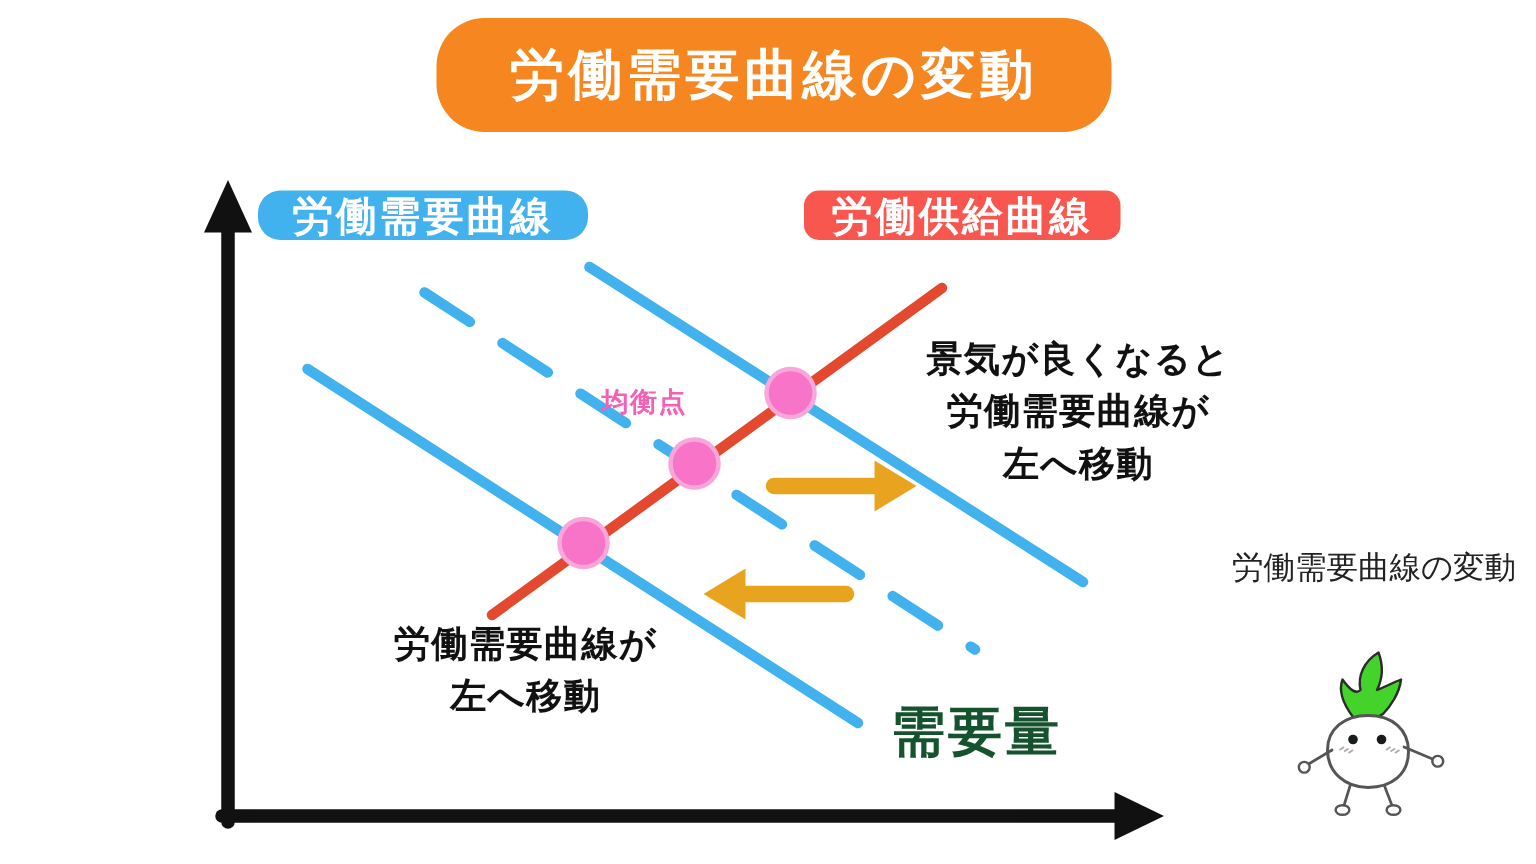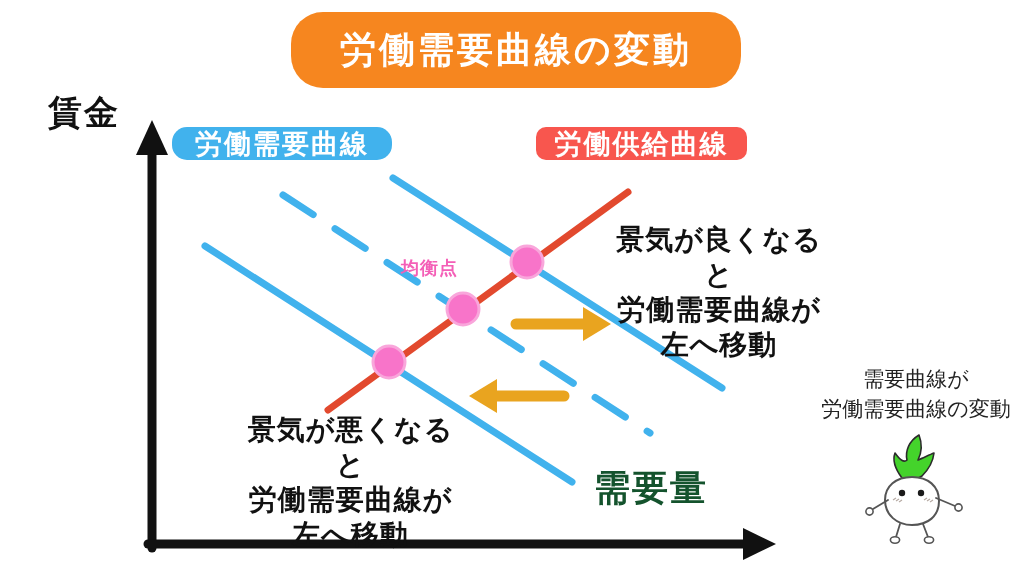--- a/index.html
+++ b/index.html
@@ -30,21 +30,21 @@
   }
   .demand-tag { left:172px; top:127px; width:220px; background:var(--demand_blue,#41B2ED); }
   .supply-tag { left:536px; top:127px; width:211px; background:var(--supply_label_bg,#F8564E);border-radius:10px; }
 
   .equilibrium-label {
     left:401px; top:256px; font-size:18px; font-weight:bold;
     color:var(--equilibrium_pink,#F45FB7); letter-spacing:1px;
   }
 
   
-  .note { text-align:center; color:#111; font-size:28px; font-weight:bold; line-height:35px; letter-spacing:1px; }
+  .note { text-align:center; color:#111; font-size:24px; font-weight:bold; line-height:35px; letter-spacing:1px; }
   .note-right { left:608px; top:222px; width:222px; }
   .note-left  { left:243px; top:412px; width:215px; }
 
   .caption { left:815px; top:364px; width:202px; text-align:center;
              color:#222; font-size:21px; font-weight:normal; line-height:30px; }
 
   
   svg.chart { left:0; top:0; }
   .axis-line { stroke:var(--axis_black,#111); stroke-width:9; stroke-linecap:round; fill:none; }
   .axis-head { fill:var(--axis_black,#111); }
@@ -93,42 +93,39 @@
     <line class="axis-line" x1="152" y1="548" x2="152" y2="150"></line>
     <polygon class="axis-head" points="152,120 136,155 168,155"></polygon>
     <line class="axis-line" x1="148" y1="544" x2="745" y2="544"></line>
     <polygon class="axis-head" points="776,544 743,528 743,560"></polygon>
   </svg>
 
   <div class="title-banner abs">
     <span>労働需要曲線の変動</span>
   </div>
 
-  <div class="y-axis-label abs">賃金</div>
   <div class="x-axis-label abs">需要量</div>
 
   <div class="curve-tag demand-tag abs">労働需要曲線</div>
   <div class="curve-tag supply-tag abs">労働供給曲線</div>
 
   <div class="equilibrium-label abs">均衡点</div>
 
   <div class="note note-right abs">
     <div>景気が良くなると</div>
     <div>労働需要曲線が</div>
     <div>左へ移動</div>
   </div>
 
   <div class="note note-left abs">
-    <div>景気が悪くなると</div>
     <div>労働需要曲線が</div>
     <div>左へ移動</div>
   </div>
 
   <div class="caption abs">
-    <div>需要曲線が</div>
     <div>労働需要曲線の変動</div>
   </div>
 
   <svg class="mascot abs" width="120" height="125" viewBox="0 0 120 125">
     <path class="mascot-leaf" d="M50,48 C44,40 40,31 43,23 C48,30 52,33 55,30 C53,21 57,11 67,5
              C70,13 70,22 66,30 C71,28 77,25 82,23 C81,32 75,41 70,46
              C64,50 56,50 50,48 Z"></path>
     <path class="mascot-body" d="M33,70 C33,56 44,47 60,47 C76,47 87,56 87,71
              C87,86 76,95 60,95 C45,95 33,85 33,70 Z"></path>
     <circle class="mascot-eye" cx="50" cy="63" r="3.2"></circle>

